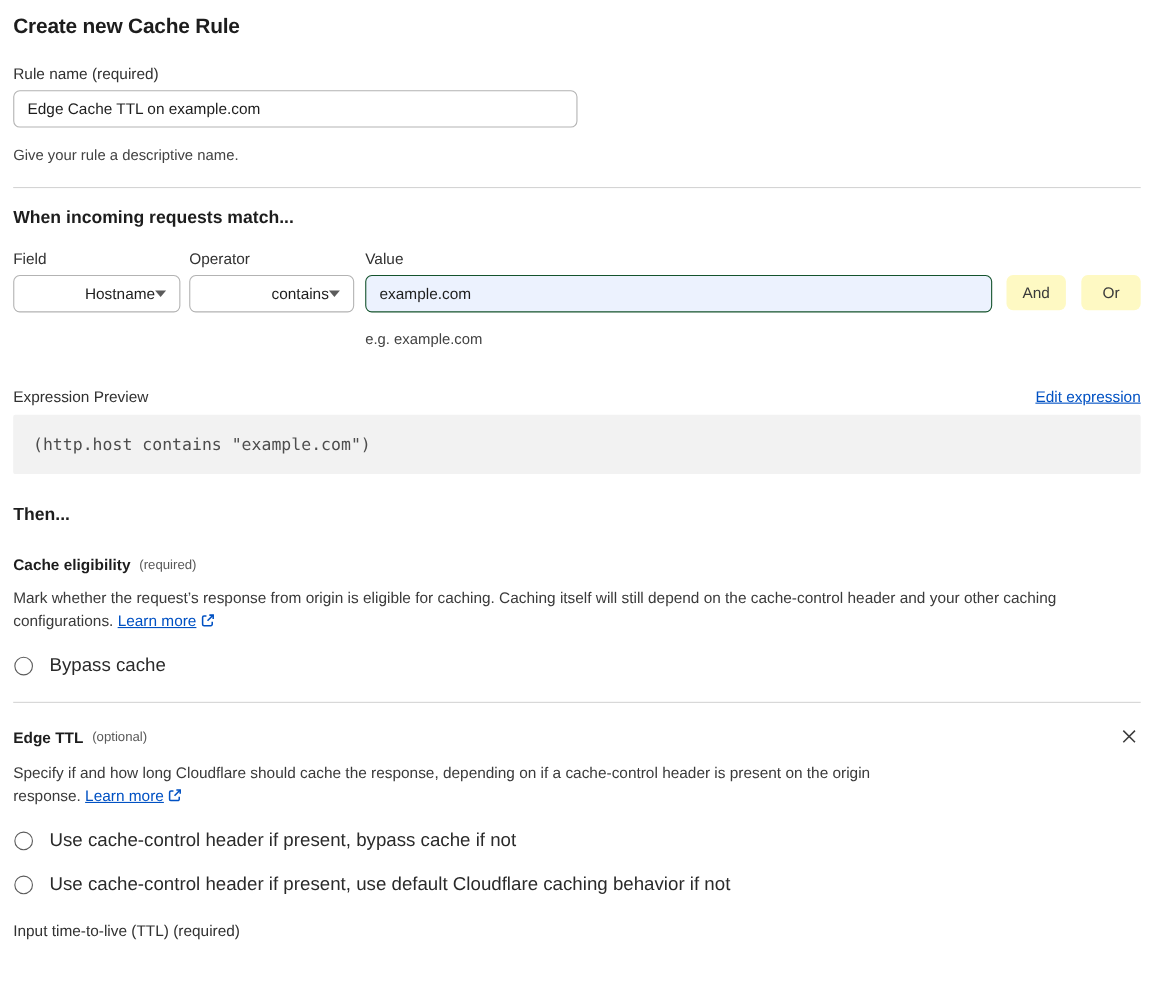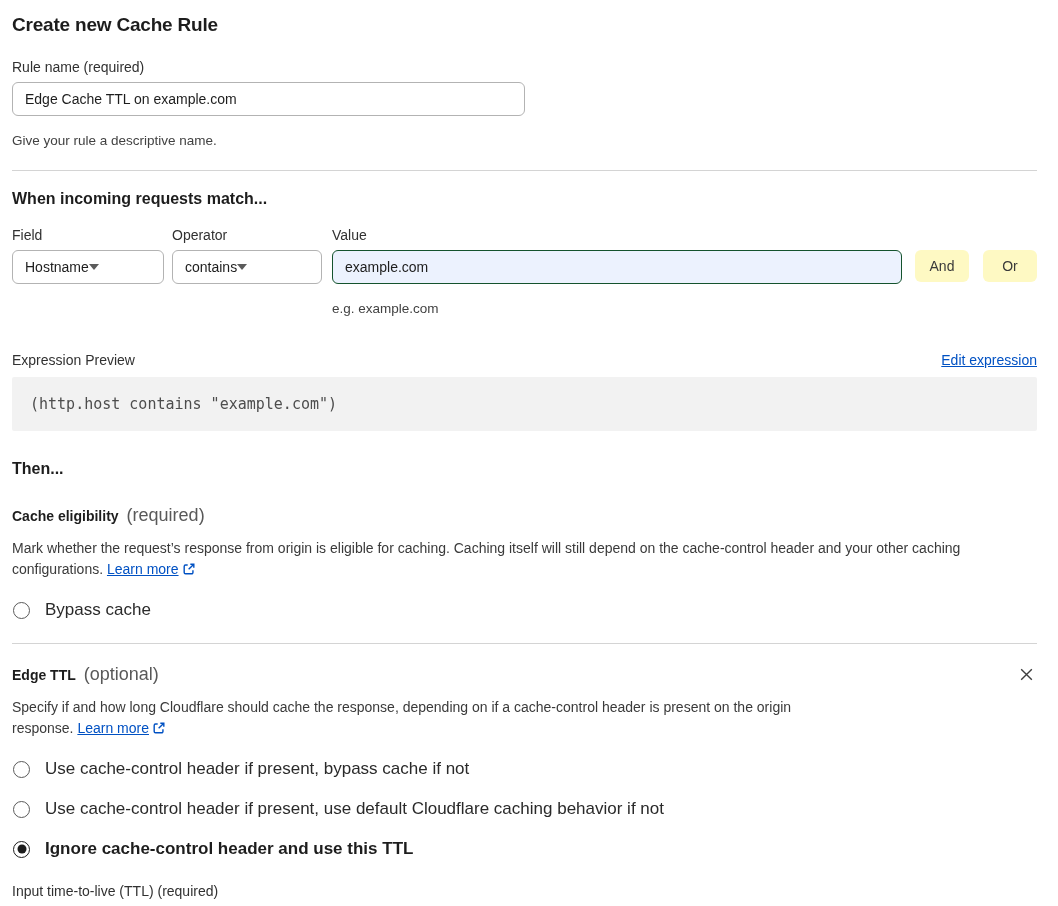--- a/index.html
+++ b/index.html
@@ -55,21 +55,21 @@
   
   .match-section { margin-top: 19px; }
   .match-row { display: flex; margin-top: 19px; }
   .match-col { display: flex; flex-direction: column; }
   .col-field { width: 152px; margin-right: 8px; }
   .col-operator { width: 150px; margin-right: 10px; }
   .col-value { flex: 1; }
   .select-control {
     display: flex;
     align-items: center;
-    justify-content: flex-start;
+    justify-content: flex-end;
     height: 34px;
     border: 1px solid #b3b3b3;
     border-radius: 6px;
     background: #fff;
     padding: 0 12px;
     cursor: pointer;
     font-size: 14px;
     color: #1d1d1d;
   }
   .chevron-down {
@@ -127,21 +127,21 @@
   
   .then-heading { margin-top: 29px; }
   .subsection { margin-top: 27px; }
   .subsection-title-row { display: flex; align-items: center; }
   .subsection-heading {
     font-size: 14px;
     font-weight: 700;
     color: #1d1d1d;
   }
   .optional-note {
-    font-size: 18px;
+    font-size: 12px;
     color: #595959;
     margin-left: 8px;
   }
   .section-desc {
     margin-top: 12px;
     line-height: 21px;
     color: #3a3a3a;
   }
   .desc-cache-eligibility { max-width: 1010px; }
   .desc-edge-ttl { max-width: 840px; }
@@ -287,23 +287,19 @@
 
   <div class="radio-group">
     <div class="radio-row">
       <span class="radio-circle"></span>
       <span class="radio-label">Use cache-control header if present, bypass cache if not</span>
     </div>
     <div class="radio-row">
       <span class="radio-circle"></span>
       <span class="radio-label">Use cache-control header if present, use default Cloudflare caching behavior if not</span>
     </div>
-    <div class="radio-row checked">
-      <span class="radio-circle"></span>
-      <span class="radio-label">Ignore cache-control header and use this TTL</span>
-    </div>
   </div>
 
   <div class="ttl-block">
     <label class="field-label">Input time-to-live (TTL) (required)</label>
 
   </div>
 </div>
 
 </body></html>

